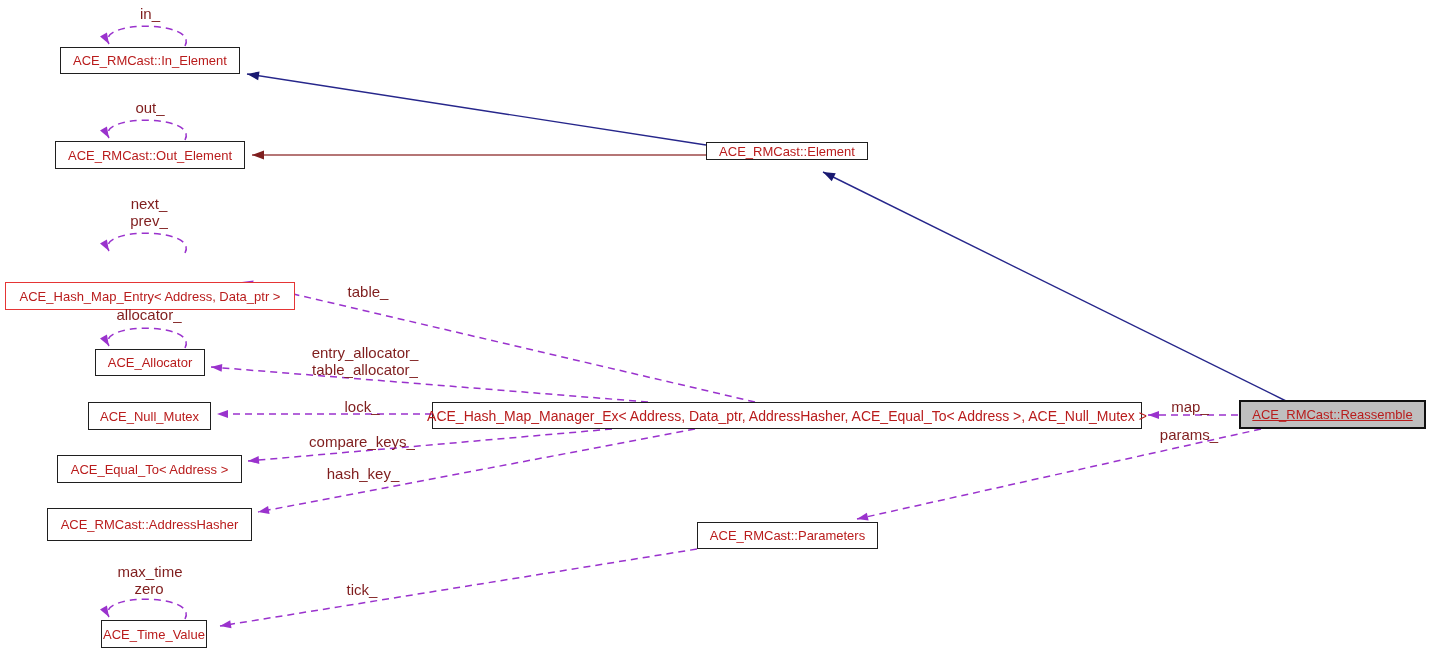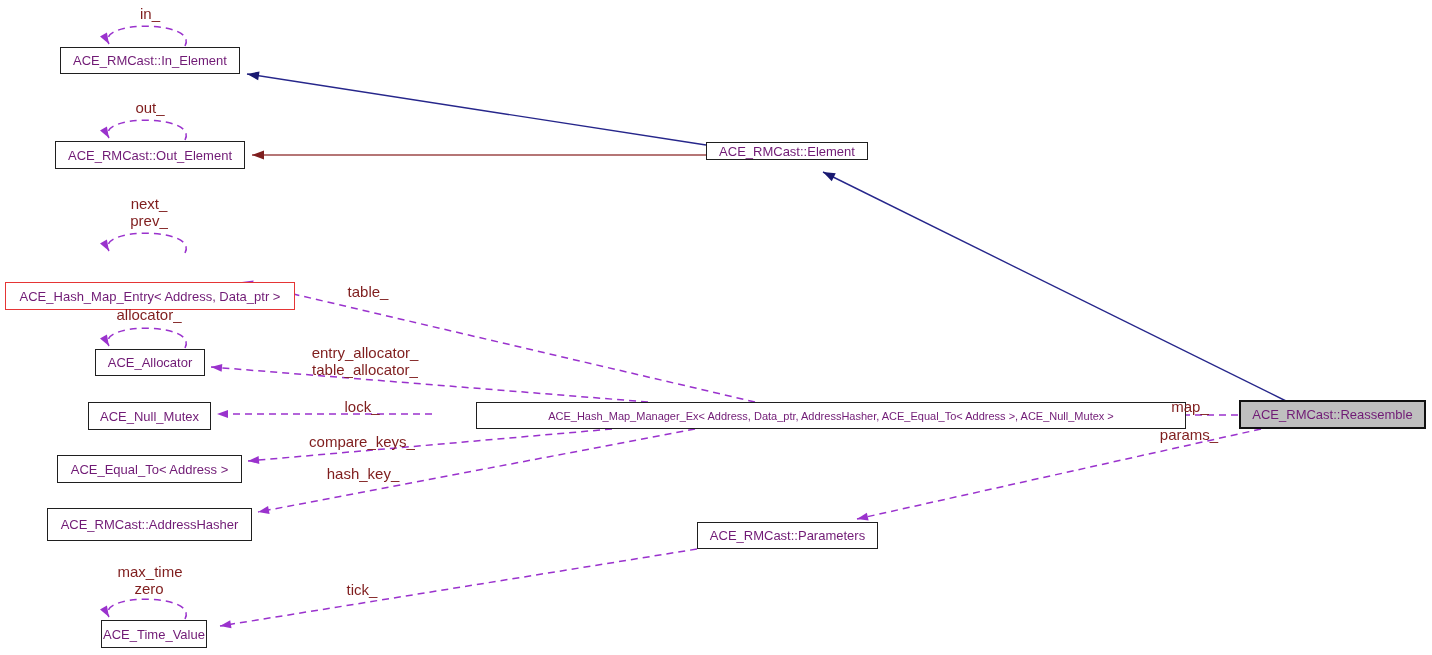--- a/index.html
+++ b/index.html
@@ -10,27 +10,27 @@
     font-family:"Liberation Sans", sans-serif;
     overflow:hidden;
   }
   #edges{position:absolute;left:0;top:0;}
   .node{
     position:absolute;
     box-sizing:border-box;
     border:1.4px solid #1f1f1f;
     background:#ffffff;
     display:flex;align-items:center;justify-content:center;
-    font-size:13px;color:#701a75;
+    font-size:13px;color:#b91c1c;
     white-space:nowrap;
     z-index:2;
   }
   .node--red{border-color:#e53535;margin-top:28px;}
-  .node--selected{background:#bfbfbf;border-width:2px;border-color:#111111;}
-  .node--wide{font-size:11px;margin-left:44px;}
+  .node--selected{background:#bfbfbf;border-width:2px;border-color:#111111;text-decoration:underline;}
+  .node--wide{font-size:14px;}
   .elabel{
     position:absolute;
     transform:translate(-50%,-50%);
     font-size:15px;color:#7f1d1d;
     white-space:nowrap;
     z-index:3;
   }
 </style>
 </head>
 <body>

